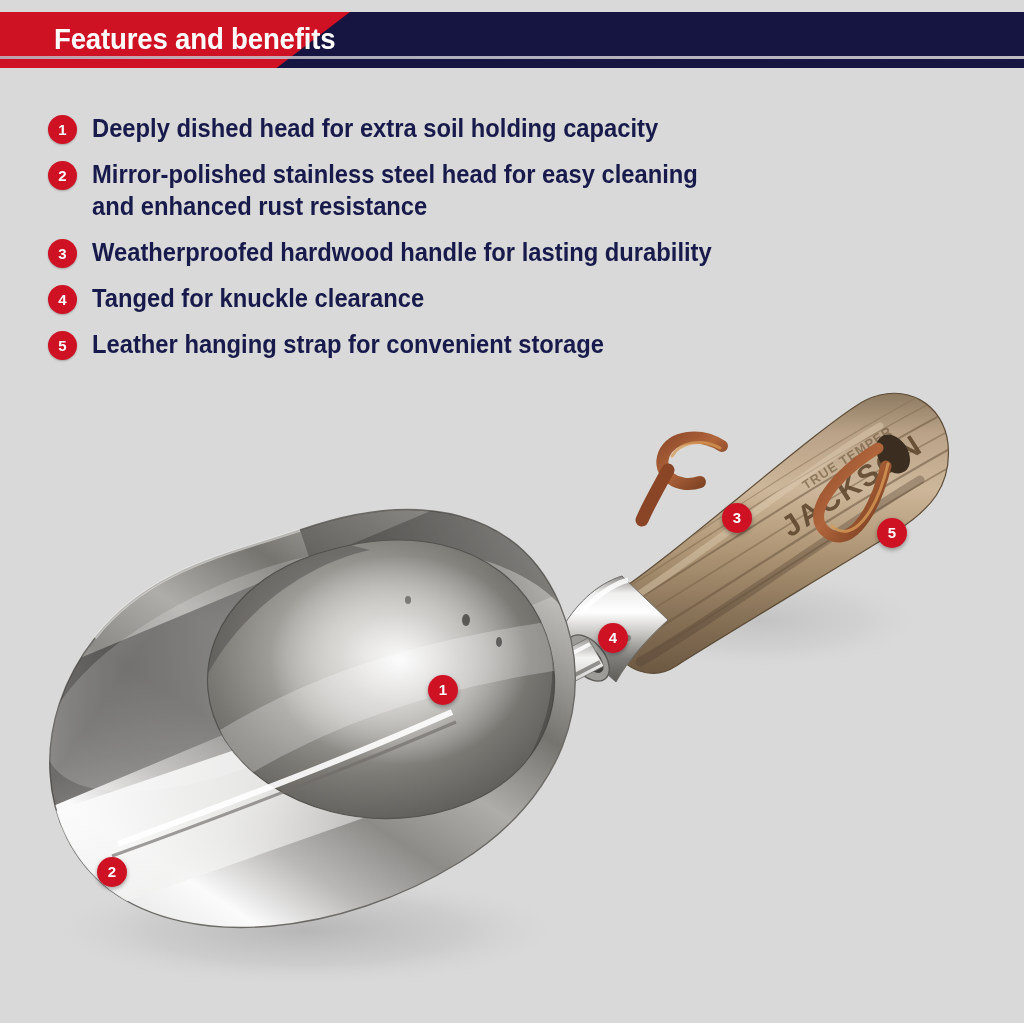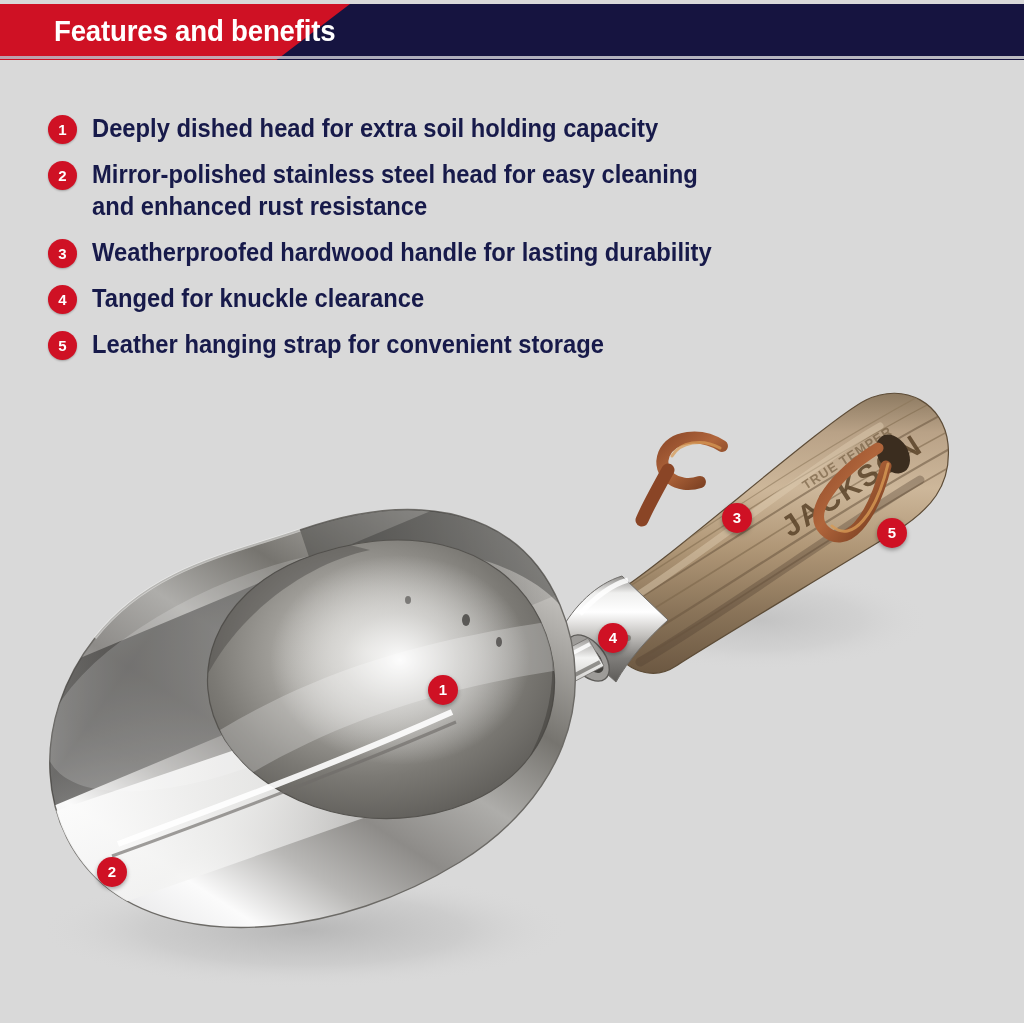--- a/index.html
+++ b/index.html
@@ -17,21 +17,21 @@
     width: 1024px;
     height: 1023px;
     background: #d9d9d9;
     overflow: hidden;
   }
 
   
   .header {
     position: absolute;
     left: 0;
-    top: 4px;
+    top: 12px;
     width: 1024px;
     height: 56px;
     background: #161440;
     overflow: hidden;
   }
   .header-red {
     position: absolute;
     left: 0;
     top: 0;
     width: 350px;

